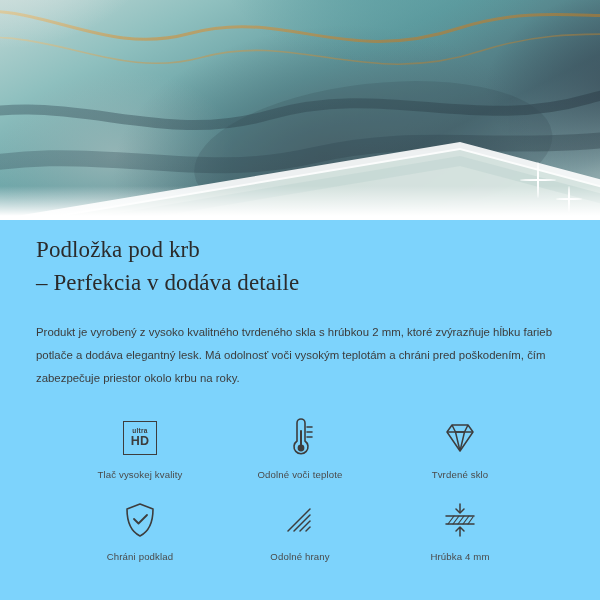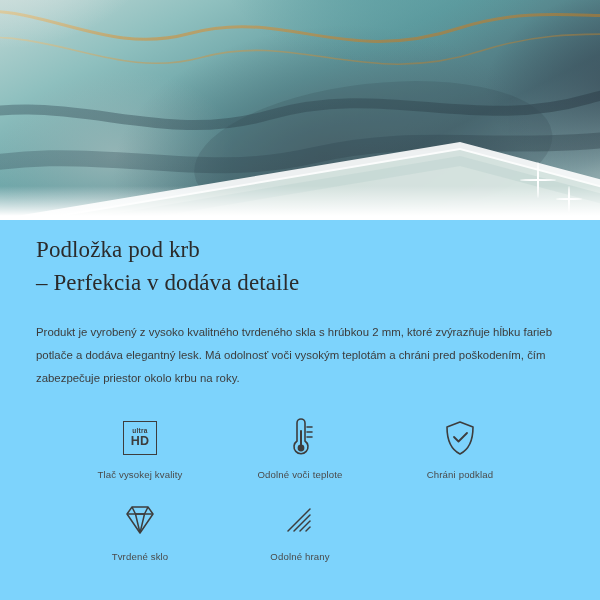--- a/index.html
+++ b/index.html
@@ -228,53 +228,69 @@
               <path d="M21 14 v14" stroke-width="2"></path>
               <path d="M27 10 h5 M27 15 h5 M27 20 h5"></path>
             </g>
           </svg>
         </div>
         <div class="feature-label">Odolné voči teplote</div>
       </div>
 
       <div class="feature">
         <div class="feature-icon">
-          <svg width="40" height="42" viewBox="0 0 40 42">
-            <path d="M20 5 L33 10 C33 24 28 33 20 37 C12 33 7 24 7 10 Z" fill="none" stroke="#3d3d3d" stroke-width="1.6" stroke-linejoin="round"></path>
-            <path d="M14 20 l4.5 4.5 L27 16" fill="none" stroke="#3d3d3d" stroke-width="1.8" stroke-linecap="round" stroke-linejoin="round"></path>
-          </svg>
-        </div>
-        <div class="feature-label">Chráni podklad</div>
-      </div>
-
-      <div class="feature">
-        <div class="feature-icon">
           <svg width="42" height="40" viewBox="0 0 42 40">
             <g fill="none" stroke="#3d3d3d" stroke-width="1.5" stroke-linejoin="round">
               <path d="M8 14 L13 7 H29 L34 14 L21 33 Z"></path>
               <path d="M8 14 H34"></path>
               <path d="M13 7 L16.5 14 L21 33"></path>
               <path d="M29 7 L25.5 14 L21 33"></path>
               <path d="M16.5 14 H25.5"></path>
             </g>
           </svg>
         </div>
         <div class="feature-label">Tvrdené sklo</div>
       </div>
 
       <div class="feature">
         <div class="feature-icon">
+          <svg width="40" height="42" viewBox="0 0 40 42">
+            <path d="M20 5 L33 10 C33 24 28 33 20 37 C12 33 7 24 7 10 Z" fill="none" stroke="#3d3d3d" stroke-width="1.6" stroke-linejoin="round"></path>
+            <path d="M14 20 l4.5 4.5 L27 16" fill="none" stroke="#3d3d3d" stroke-width="1.8" stroke-linecap="round" stroke-linejoin="round"></path>
+          </svg>
+        </div>
+        <div class="feature-label">Chráni podklad</div>
+      </div>
+
+      <div class="feature">
+        <div class="feature-icon">
           <svg width="42" height="40" viewBox="0 0 42 40">
             <g stroke="#3d3d3d" stroke-width="1.5" stroke-linecap="round">
               <path d="M9 31 L31 9"></path>
               <path d="M15 31 L31 15"></path>
               <path d="M21 31 L31 21"></path>
               <path d="M27 31 L31 27"></path>
             </g>
           </svg>
         </div>
         <div class="feature-label">Odolné hrany</div>
       </div>
 
+      <div class="feature">
+        <div class="feature-icon">
+          <svg width="46" height="40" viewBox="0 0 46 40">
+            <g stroke="#3d3d3d" stroke-width="1.5" fill="none" stroke-linecap="round">
+              <path d="M23 4 V12"></path>
+              <path d="M19 9 L23 13 L27 9" stroke-linejoin="round"></path>
+              <path d="M23 36 V28"></path>
+              <path d="M19 31 L23 27 L27 31" stroke-linejoin="round"></path>
+              <path d="M9 16 H37"></path>
+              <path d="M9 24 H37"></path>
+              <path d="M11 24 L17 16 M16 24 L22 16 M21 24 L27 16 M26 24 L32 16 M31 24 L36 17" stroke-width="1.1"></path>
+            </g>
+          </svg>
+        </div>
+        <div class="feature-label">Hrúbka 4 mm</div>
+      </div>
 
     </div>
   </div>
 </div>
 
 </body></html>

